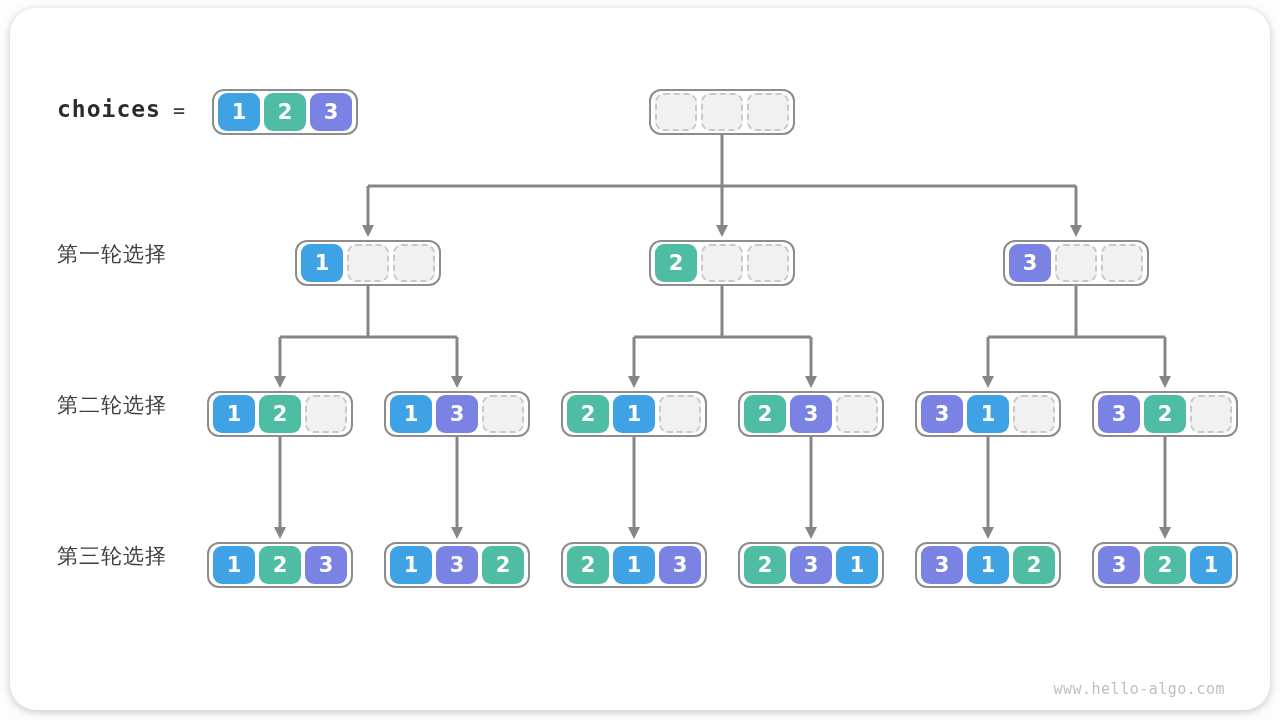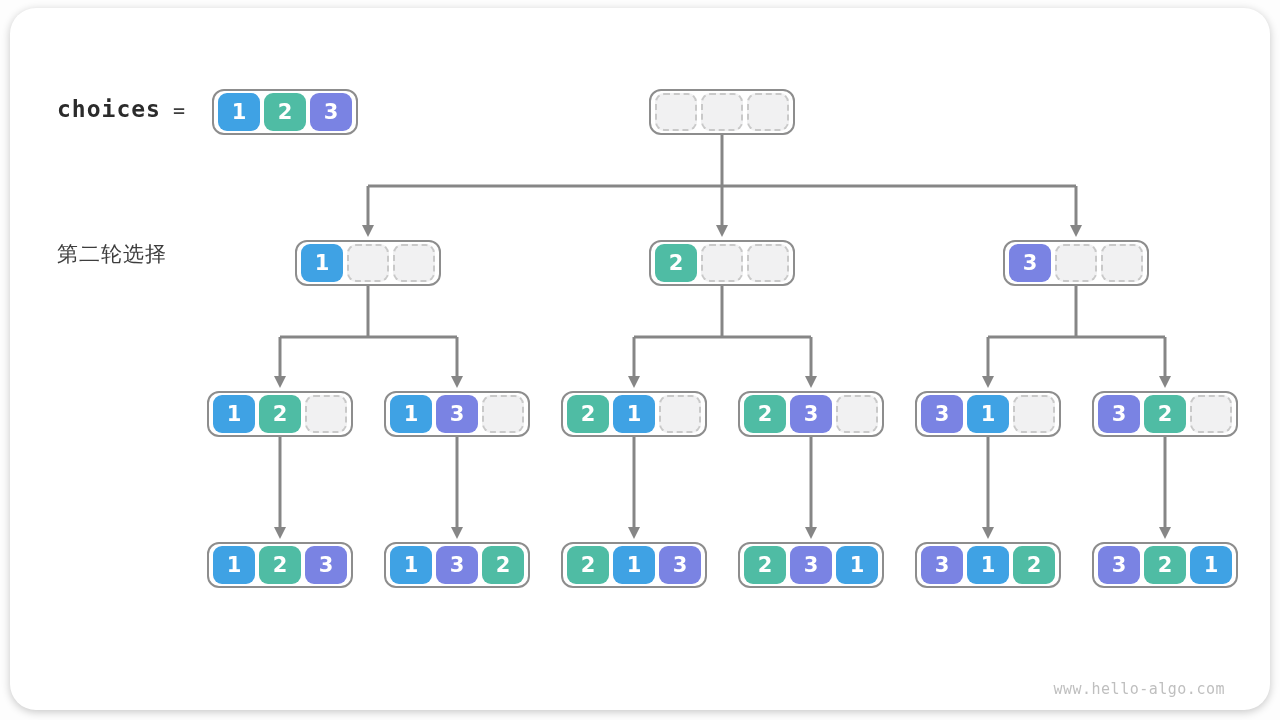--- a/index.html
+++ b/index.html
@@ -72,21 +72,23 @@
       <span class="cell" style="background: rgb(63, 162, 228);">1</span>
       <span class="cell" style="background: rgb(79, 188, 164);">2</span>
       <span class="cell" style="background: rgb(122, 131, 227);">3</span>
     </div>
   <div class="node" style="left:649px;top:89px">
       <span class="cell empty"></span>
       <span class="cell empty"></span>
       <span class="cell empty"></span>
     </div>
 
-  <div class="row-label" style="top:240px">第二轮选择</div>
+  <div class="row-label" style="top:240px">第一轮选择</div>
+  <div class="row-label" style="top:391px">第二轮选择</div>
+  <div class="row-label" style="top:542px">第三轮选择</div>
 
   <div class="node" style="left:295px;top:240px">
       <span class="cell" style="background: rgb(63, 162, 228);">1</span>
       <span class="cell empty"></span>
       <span class="cell empty"></span>
     </div>
   <div class="node" style="left:649px;top:240px">
       <span class="cell" style="background: rgb(79, 188, 164);">2</span>
       <span class="cell empty"></span>
       <span class="cell empty"></span>

